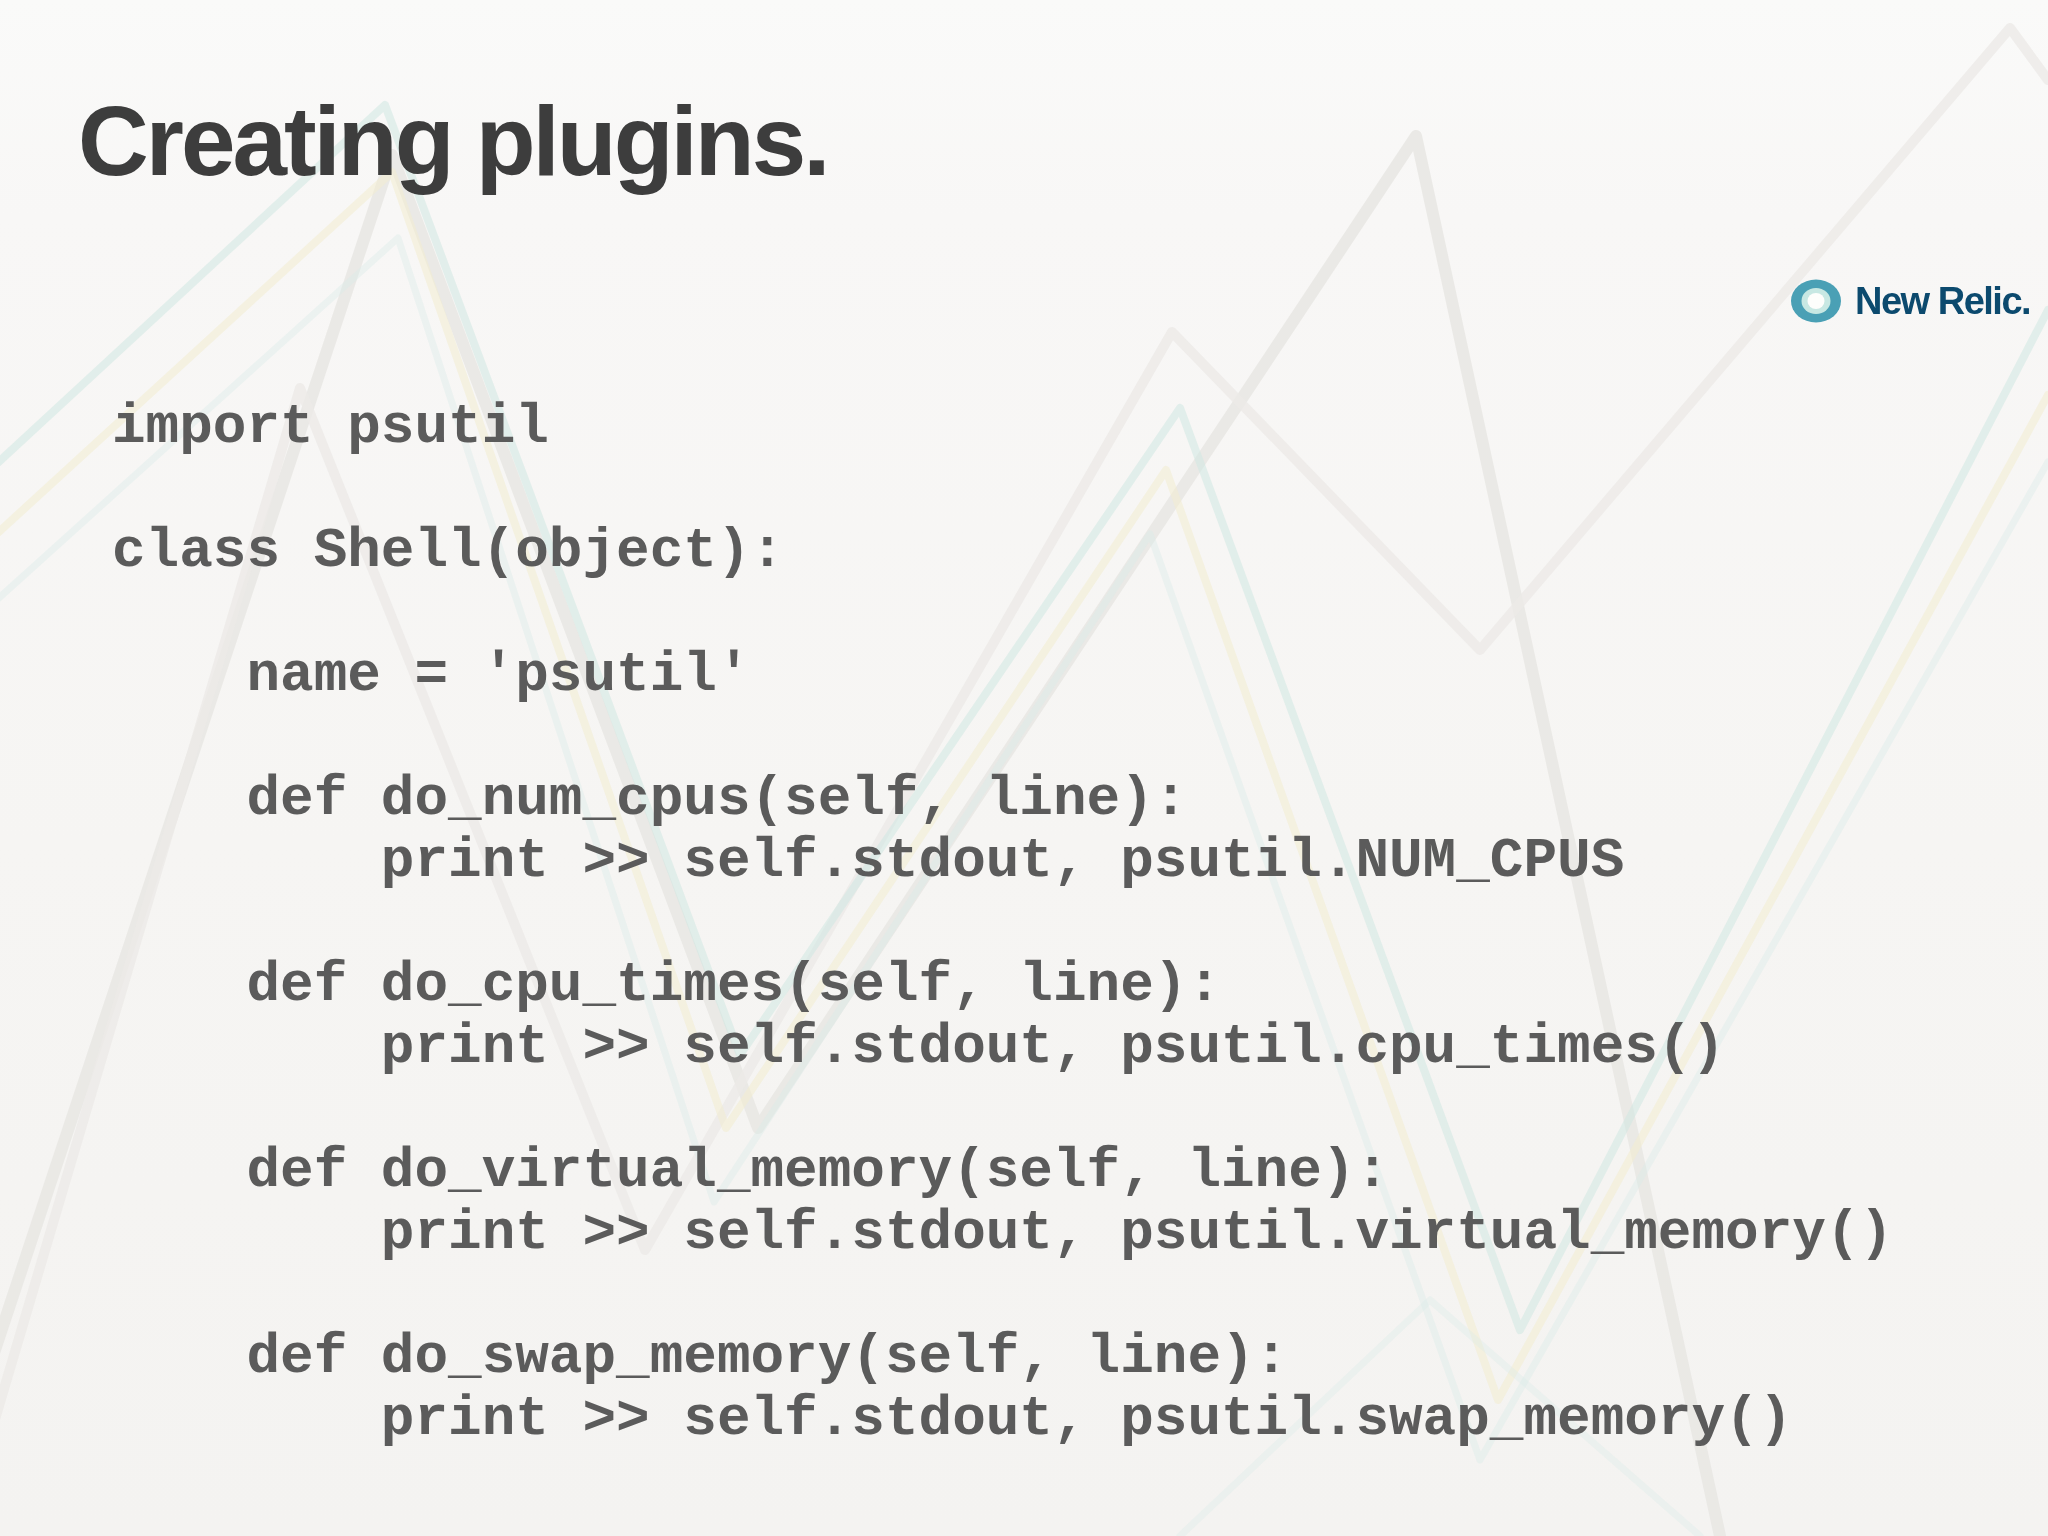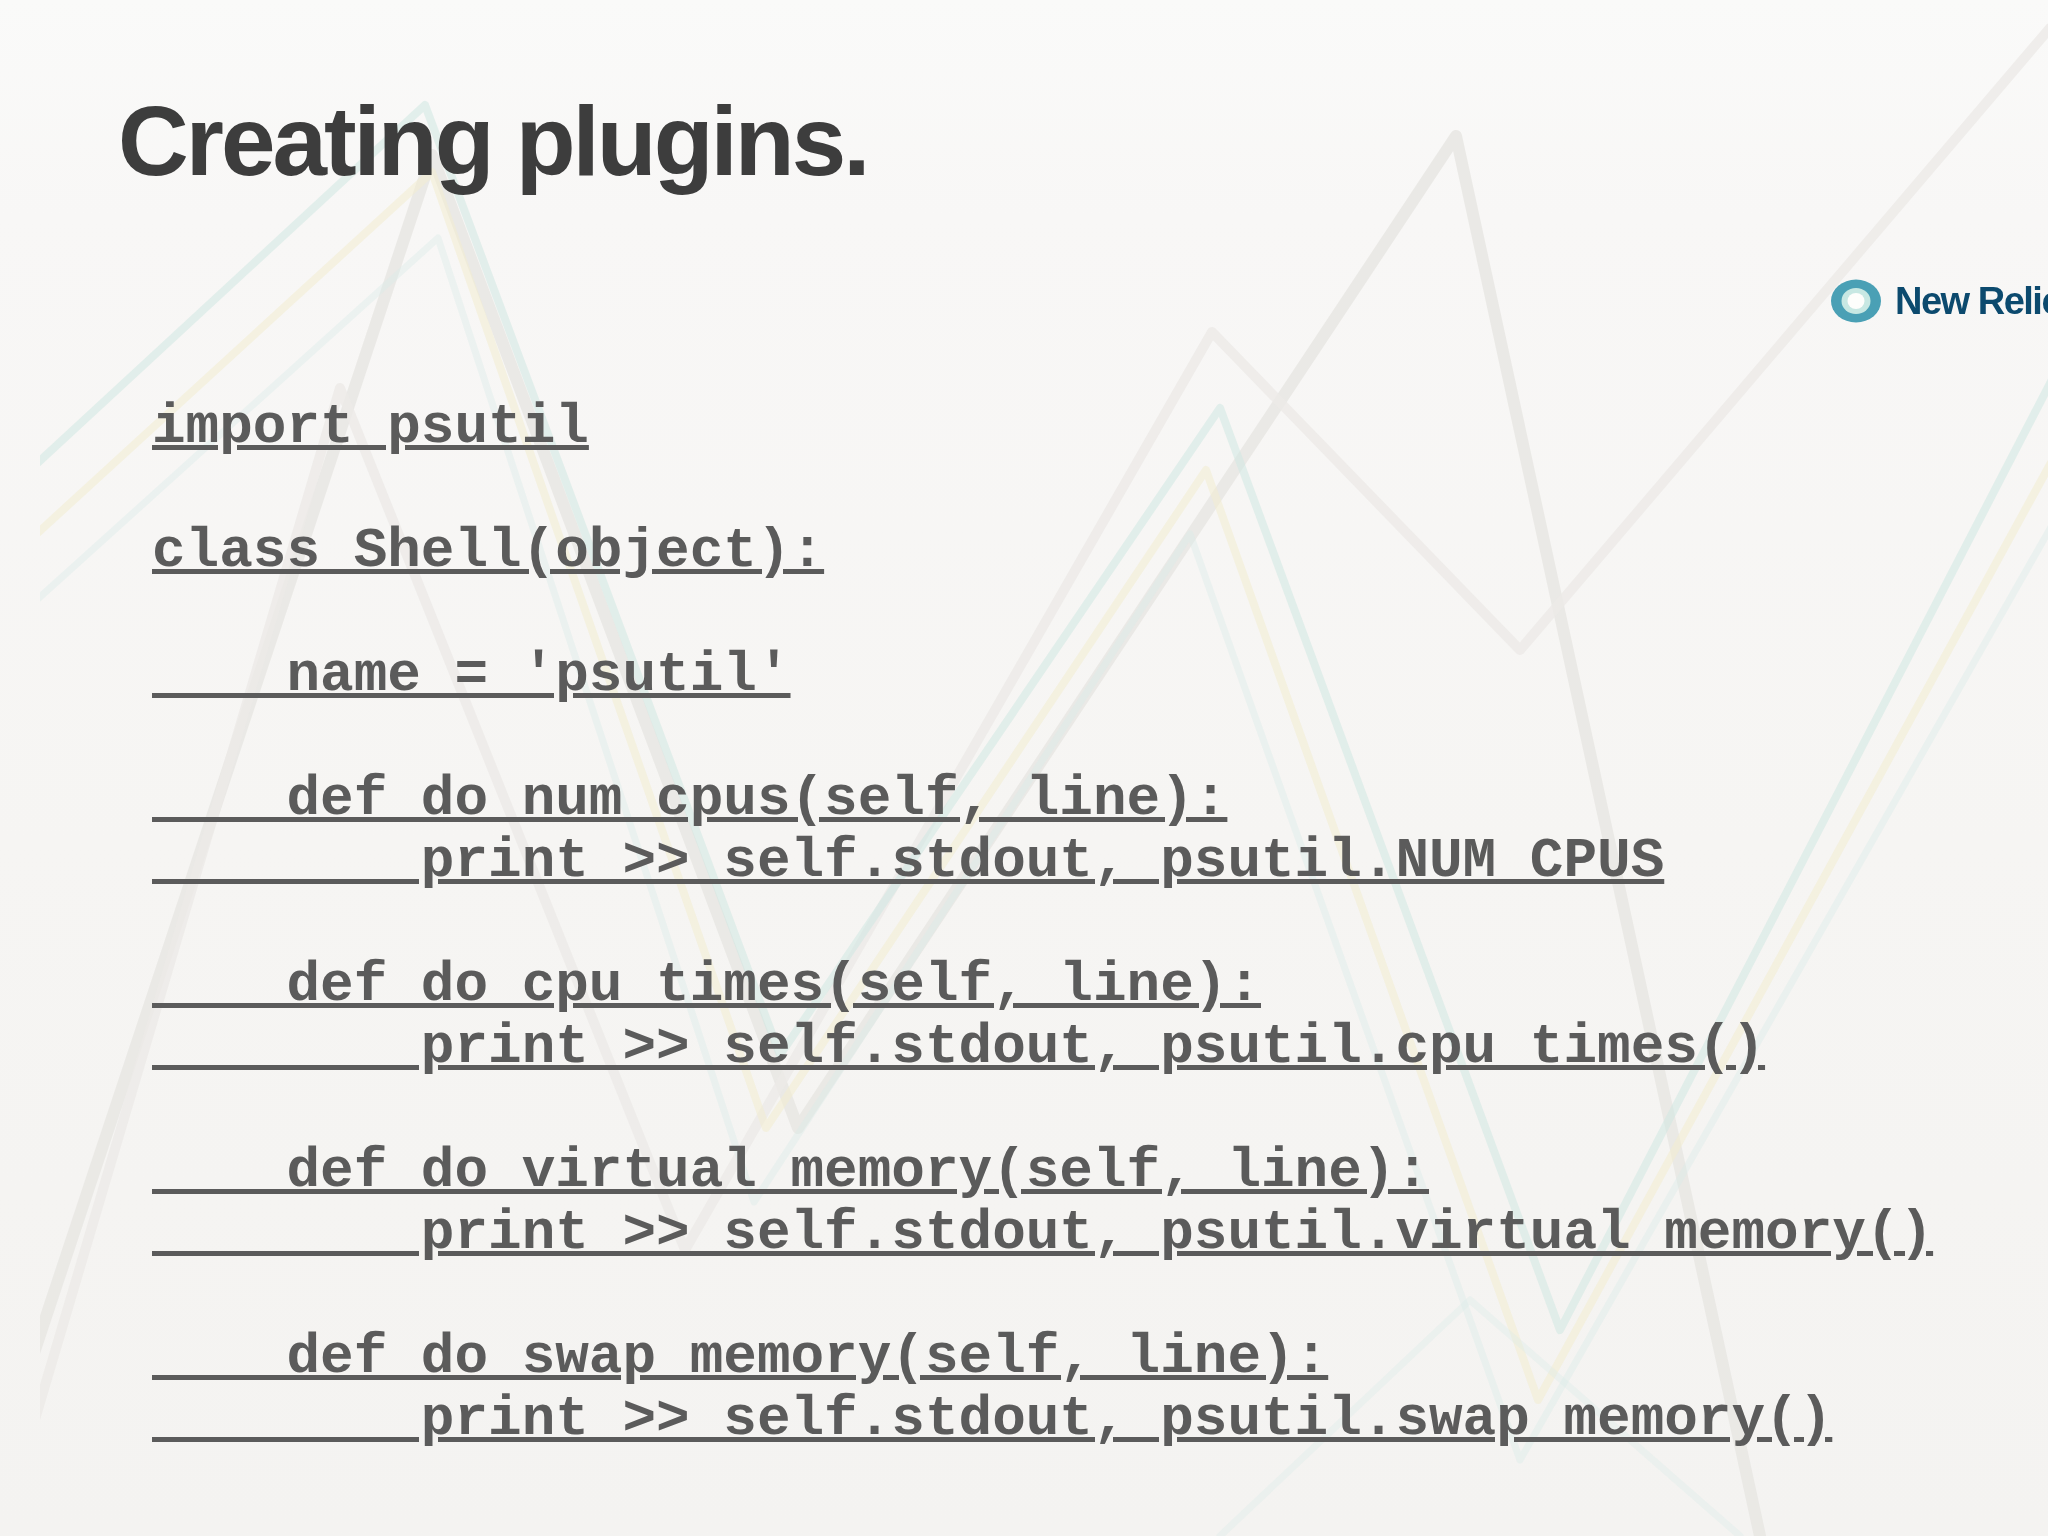--- a/index.html
+++ b/index.html
@@ -10,21 +10,20 @@
     overflow: hidden;
   }
   body {
     position: relative;
     font-family: "Liberation Sans", sans-serif;
     background: linear-gradient(180deg, #fafaf9 0%, #f8f7f6 14%, #f6f5f3 55%, #f4f3f1 100%);
   }
   .slide {
     position: absolute;
     inset: 0;
-    margin-left: 40px;
   }
   svg.bg {
     position: absolute;
     left: 0; top: 0;
     width: 2048px; height: 1536px;
   }
   .title {
     position: absolute;
     left: 78px;
     top: 92px;
@@ -62,21 +61,20 @@
     left: 112px;
     top: 396px;
     margin: 0;
     font-family: "Liberation Mono", monospace;
     font-size: 56px;
     line-height: 62px;
     font-weight: 700;
     color: #5b5b5b;
     white-space: pre;
     letter-spacing: 0;
-    text-decoration: underline;
   }
 </style>
 </head>
 <body>
 
 <div class="slide">
 
   <svg class="bg" viewBox="0 0 2048 1536" aria-hidden="true">
     <polyline points="-20,1395 392,155 758,1128 1416,136 1720,1536" fill="none" stroke="#e7e6e3" stroke-width="12" stroke-linejoin="round" stroke-linecap="round" opacity="0.85"></polyline>
     <polyline points="-20,1470 300,388 645,1250 1172,332 1480,650 2010,28 2048,80" fill="none" stroke="#eceae7" stroke-width="10" stroke-linejoin="round" stroke-linecap="round" opacity="0.8"></polyline>

